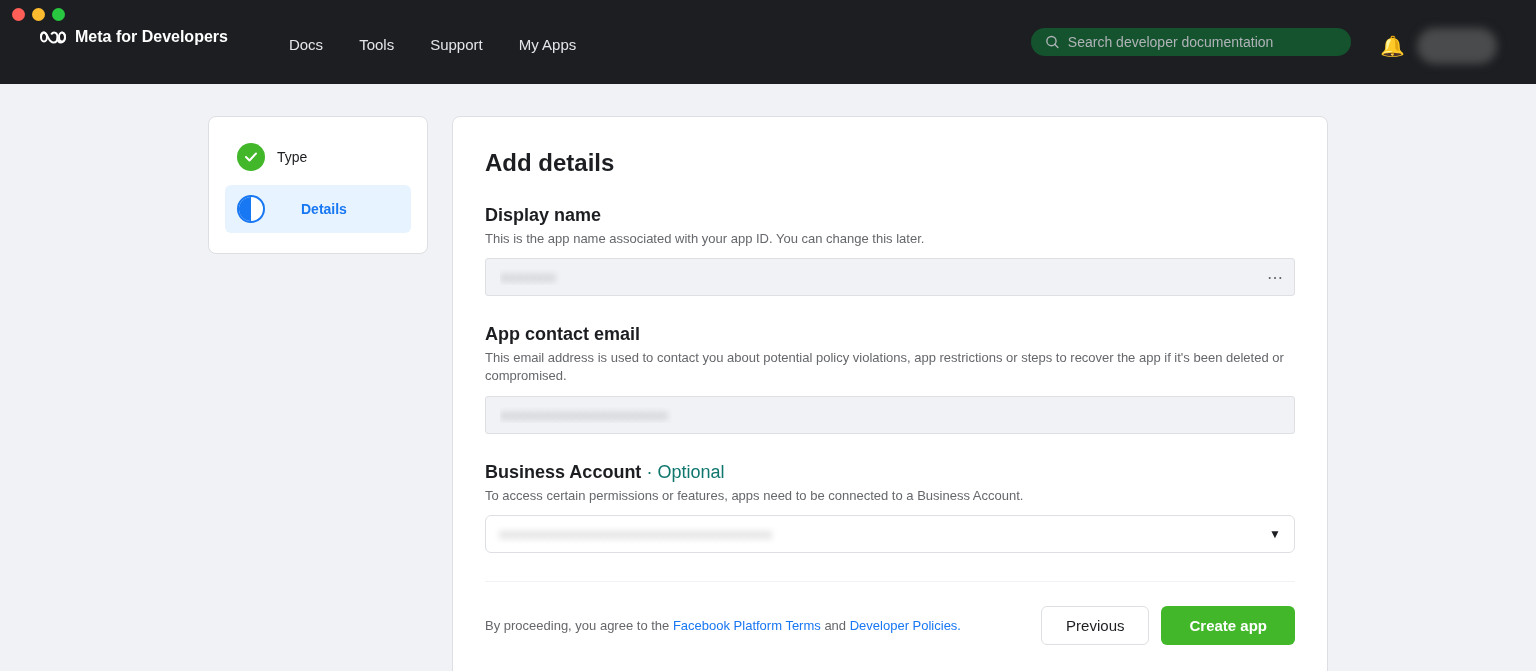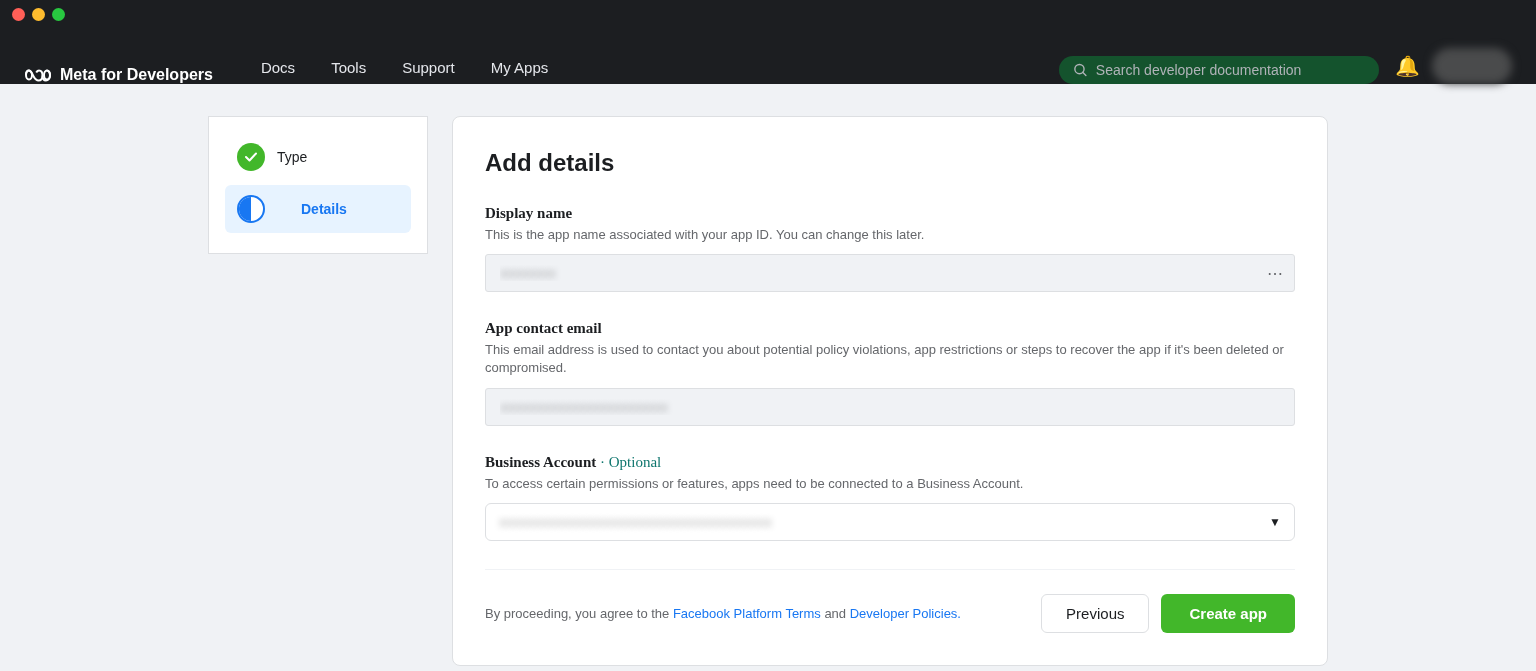--- a/index.html
+++ b/index.html
@@ -19,23 +19,23 @@
     }
     .titlebar-btn.close { background: #ff5f57; }
     .titlebar-btn.minimize { background: #febc2e; }
     .titlebar-btn.maximize { background: #28c840; }
 
     
     .navbar {
       background: #1c1e21;
       height: 56px;
       display: flex;
-      align-items: flex-end;
-      padding: 0 24px;
-      gap: 0;
+      align-items: flex-start;
+      padding: 0 39px;
+      gap: 13px;
     }
     .navbar-brand {
       display: flex;
       align-items: center;
       gap: 8px;
       color: #fff;
       font-size: 16px;
       font-weight: 600;
       margin-right: 32px;
       white-space: nowrap;
@@ -124,21 +124,21 @@
 
     
     .wizard-layout {
       display: flex;
       gap: 24px;
     }
     .wizard-steps {
       width: 220px;
       flex-shrink: 0;
       background: #fff;
-      border-radius: 0;
+      border-radius: 8px;
       padding: 16px;
       border: 1px solid #dddfe2;
       height: fit-content;
     }
     .wizard-step {
       display: flex;
       align-items: center;
       gap: 12px;
       padding: 10px 12px;
       border-radius: 6px;
@@ -191,25 +191,24 @@
     .form-title {
       font-size: 24px;
       font-weight: 700;
       color: #1c1e21;
       margin-bottom: 28px;
     }
     .form-section {
       margin-bottom: 28px;
     }
     .form-label {
-      font-size: 15px;
+      font-size: 18px;
       font-weight: 600;
       color: #1c1e21;
       margin-bottom: 4px;
-      font-family: Liberation Serif, serif;
     }
     .form-label .optional {
       color: #0f766e;
       font-weight: 500;
     }
     .form-desc {
       font-size: 13px;
       color: #65676b;
       margin-bottom: 10px;
       line-height: 1.4;

